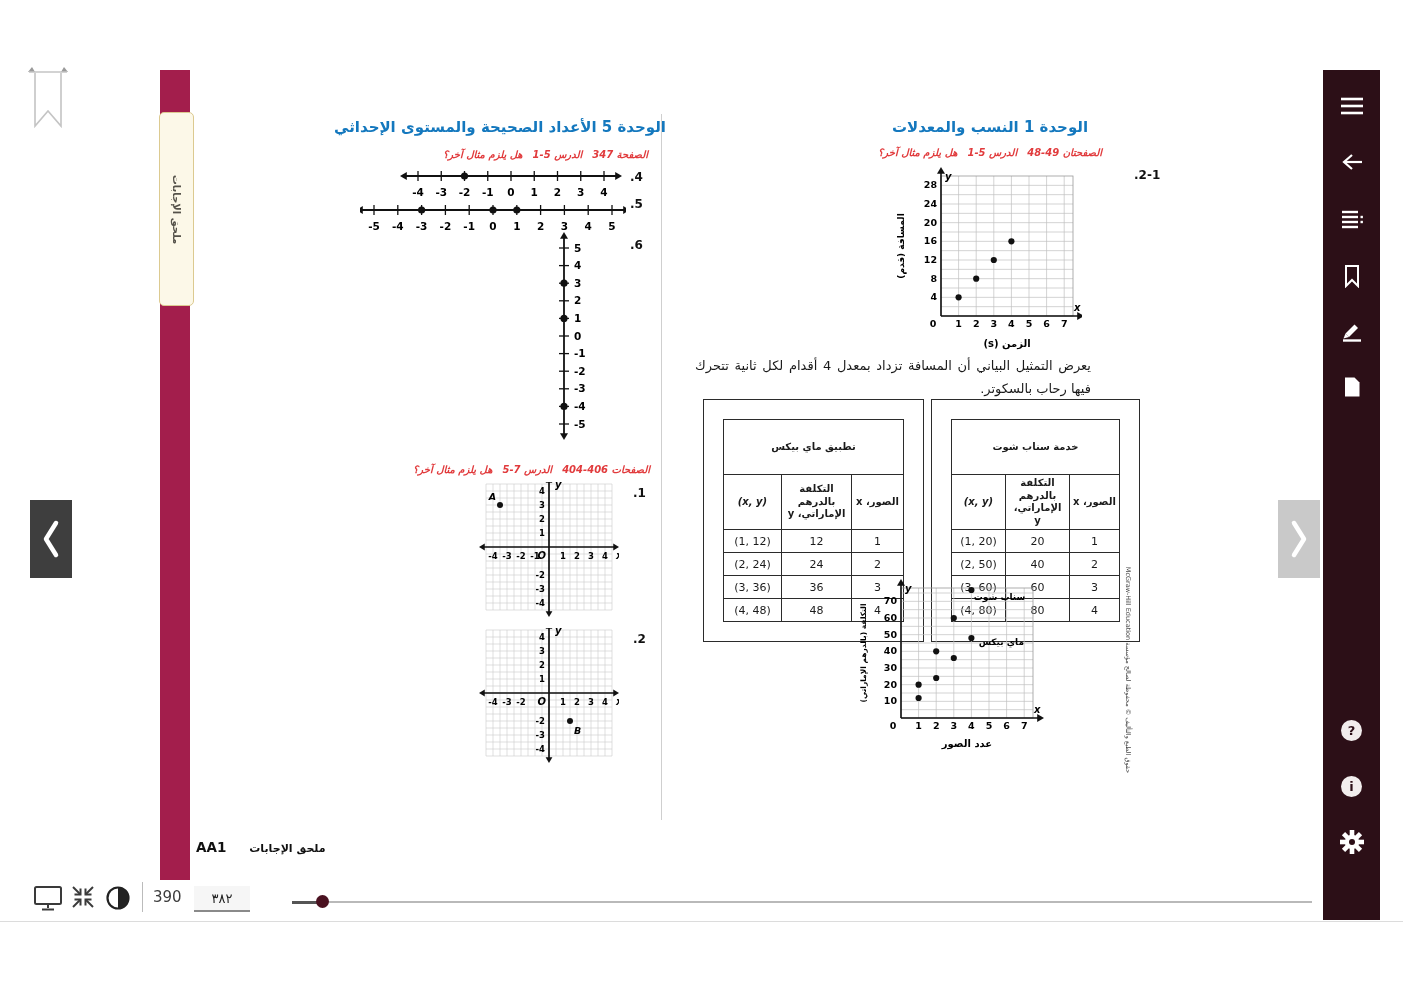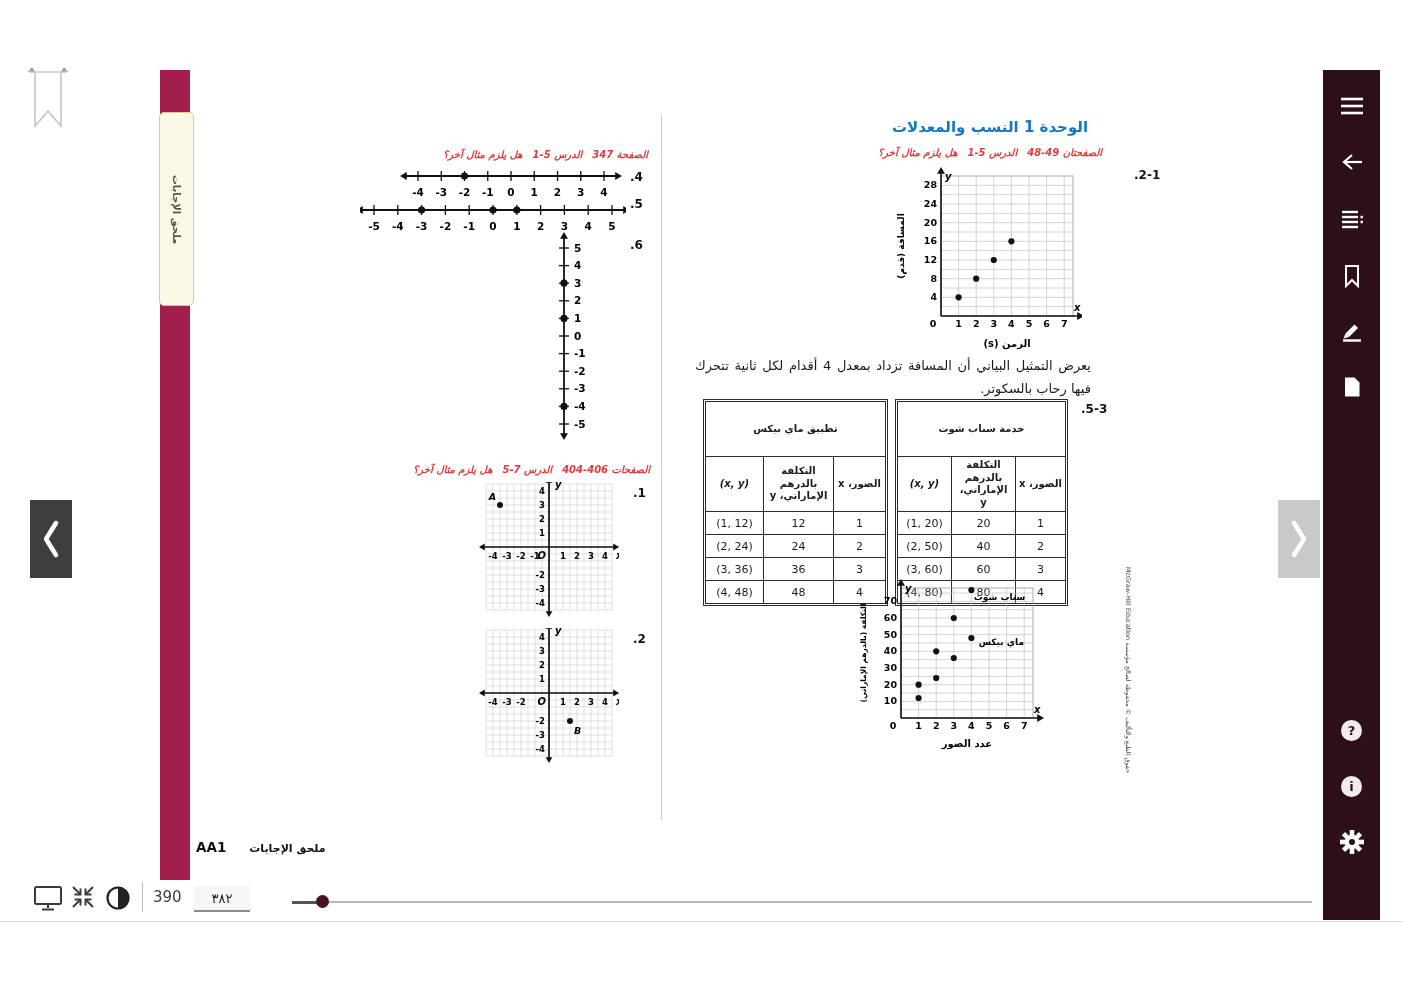--- a/index.html
+++ b/index.html
@@ -42,21 +42,21 @@
   #i4{left:630px;top:170px}#i5{left:630px;top:197px}#i6{left:630px;top:238px}
   #i1{left:633px;top:486px}#i2{left:633px;top:632px}
   #p1{left:695px;top:355px;width:396px}
   #p2{left:678px;top:753px;width:406px}
   .chart{position:absolute}
   #g1{left:895px;top:164px}#g2{left:857px;top:578px}
   #nl4{left:396px;top:162px}#nl5{left:360px;top:196px}#nl6{left:528px;top:232px}
   #pl1{left:477px;top:482px}#pl2{left:477px;top:628px}
   
   #tbl{position:absolute;left:703px;top:399px;display:flex;direction:rtl;gap:7px}
-  .btbl{border:1px solid #2b2b2b;padding:1px;background:#fff}
+  .btbl{border:1px solid #2b2b2b;padding:19px;background:#fff}
   .btbl table{border-collapse:collapse;direction:rtl}
   .btbl th,.btbl td{border:1px solid #2b2b2b;text-align:center;padding:1px 3px}
   .t-title{font-size:11.5px;font-weight:bold;height:19px}
   .btbl th{font-weight:bold;font-size:10px;line-height:1.25;height:52px;vertical-align:middle}
   .btbl td{font-size:11px;height:20px}
   .ltr{direction:ltr}
   .xyh{font-style:italic;direction:ltr;font-size:11px}
   #copyright{position:absolute;left:1006px;top:664px;width:240px;height:12px;transform:rotate(90deg);
              font-size:6.5px;color:#4a4a4a;text-align:center;direction:rtl}
   #footer{position:absolute;left:196px;top:839px;display:flex;gap:23px;align-items:baseline}
@@ -356,20 +356,21 @@
         <circle cx="79.2" cy="100" r="3.1" fill="#111"></circle>
         <circle cx="96.80000000000001" cy="80" r="3.1" fill="#111"></circle>
         <circle cx="114.4" cy="60" r="3.1" fill="#111"></circle>
         <text x="144.32" y="66.66666666666666" text-anchor="middle" font-size="9" font-weight="bold" style="direction:rtl">ماي بيكس</text>
         <text x="110" y="169" text-anchor="middle" font-size="10" font-weight="bold" style="direction:rtl">عدد الصور</text>
         <text x="9" y="75" text-anchor="middle" font-size="7.5" font-weight="bold" style="direction:rtl" transform="rotate(-90 9 75)">التكلفة (بالدرهم الإماراتي)</text>
       </svg>
     </div>
   <div id="copyright">حقوق الطبع والتأليف © محفوظة لصالح مؤسسة McGraw-Hill Education</div>
 
+  <div id="l-heading" class="h-blue">الوحدة 5 الأعداد الصحيحة والمستوى الإحداثي</div>
   <div id="l-ref1" class="ref">الصفحة 347 الدرس 5-1 هل يلزم مثال آخر؟</div>
   <div id="i4" class="itemnum">.4</div>
   <div id="nl4" class="chart">
       <svg width="230" height="40">
         <line x1="8" y1="14" x2="222" y2="14" stroke="#111" stroke-width="1.8"></line>
         <polygon points="10.8,10 10.8,18 4,14" fill="#111"></polygon>
         <polygon points="219.2,10 219.2,18 226,14" fill="#111"></polygon>
         <line x1="22" y1="9" x2="22" y2="19" stroke="#111" stroke-width="1.3"></line>
         <text x="22" y="34" text-anchor="middle" font-size="10.5" font-weight="bold">-4</text>
         <line x1="45.25" y1="9" x2="45.25" y2="19" stroke="#111" stroke-width="1.3"></line>

